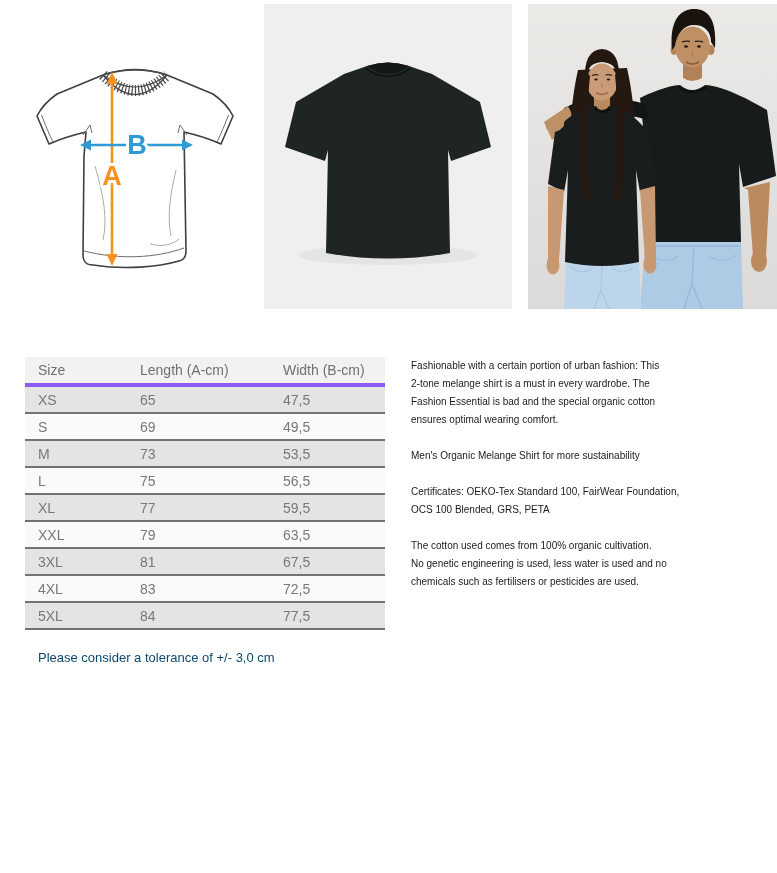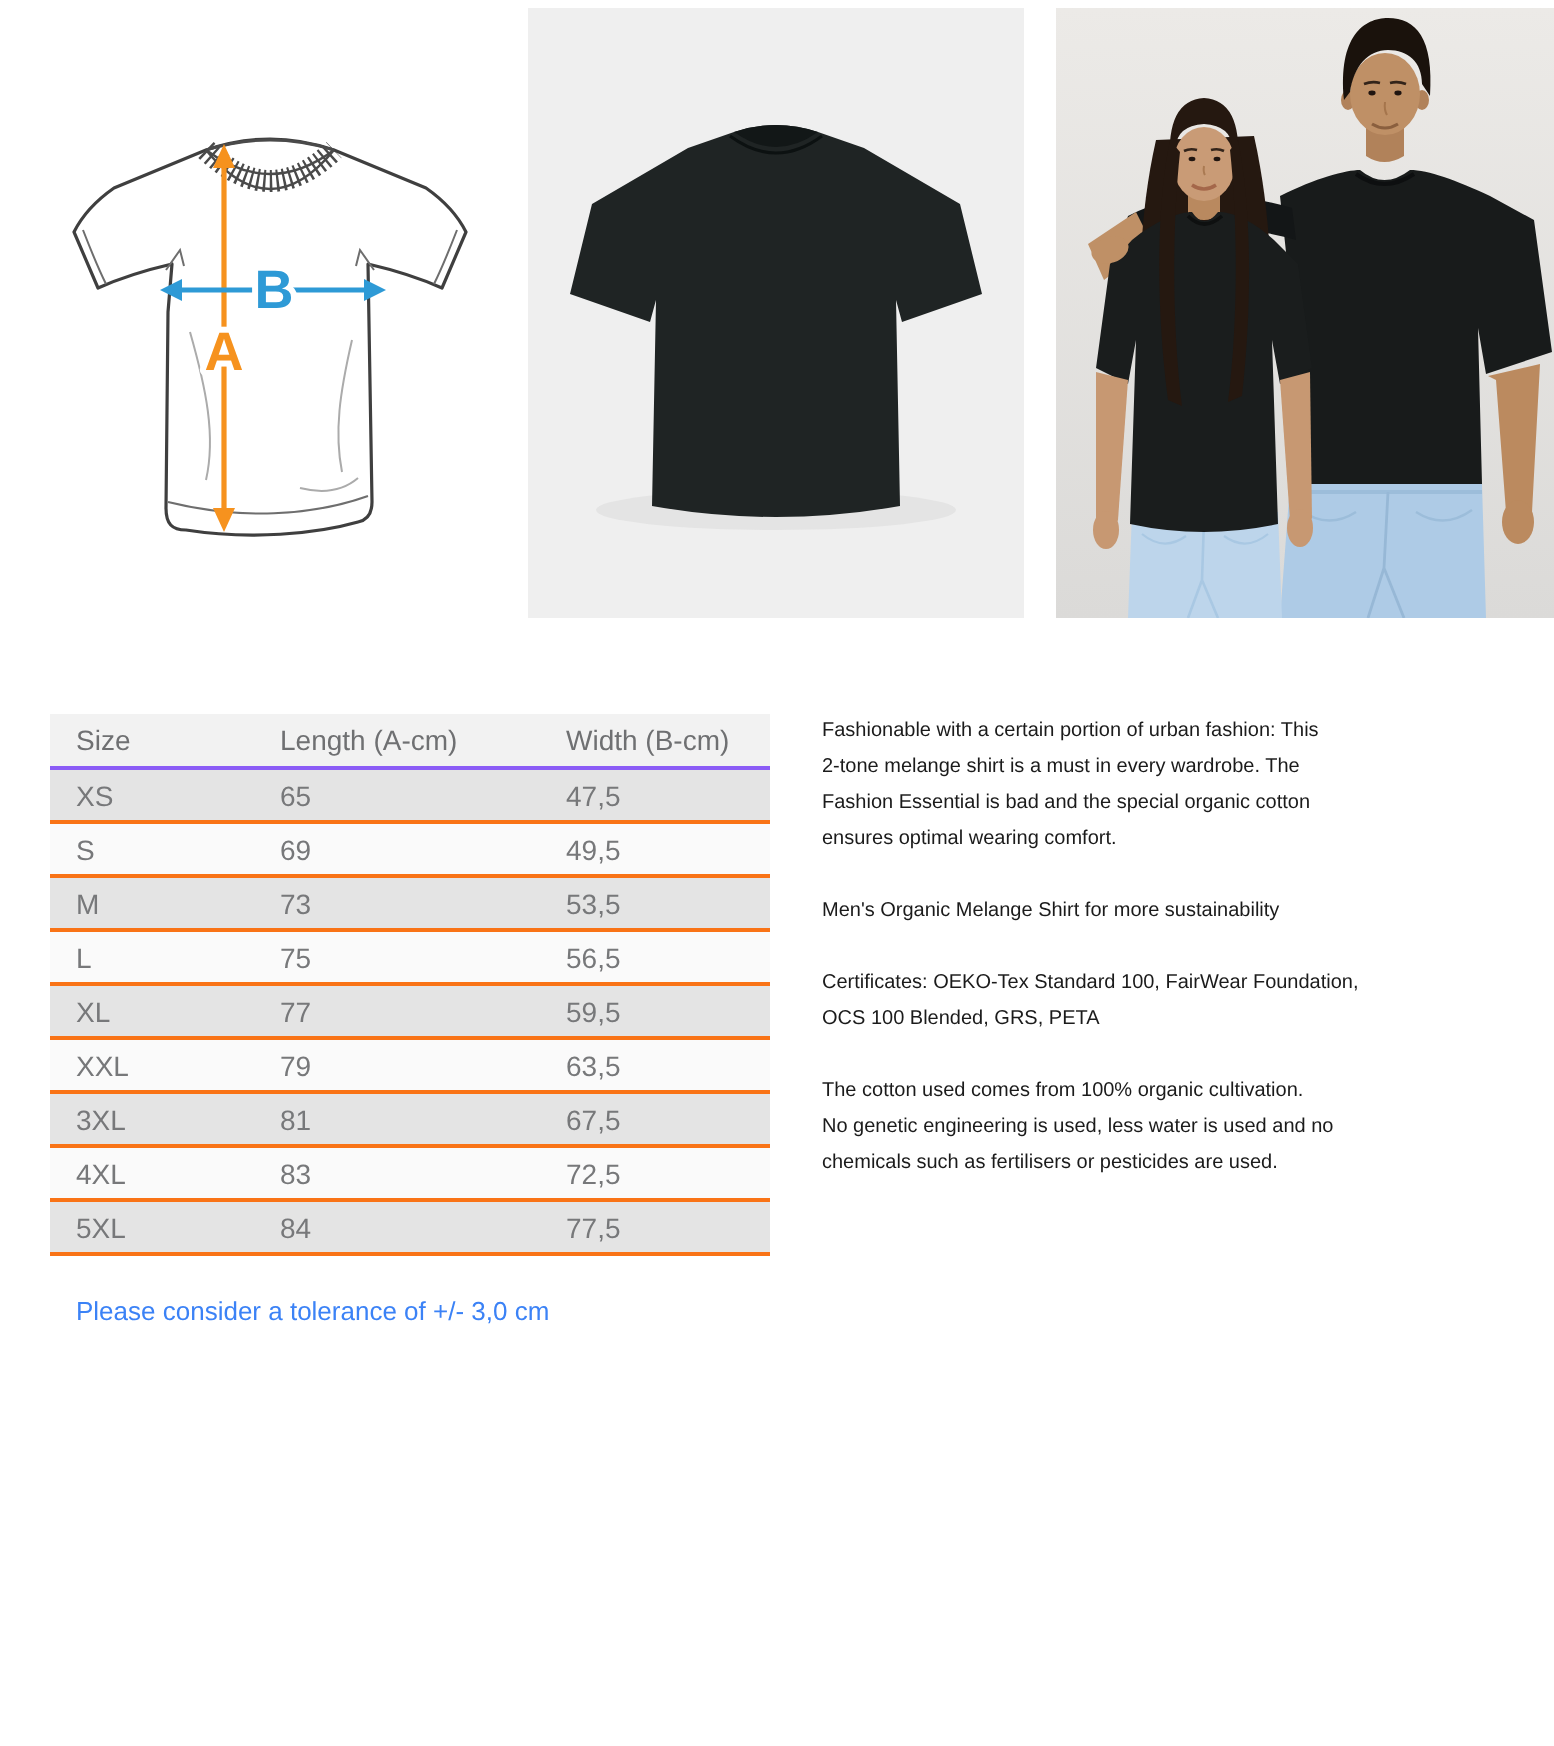--- a/index.html
+++ b/index.html
@@ -20,27 +20,27 @@
   .content{display:flex;margin-top:48px;padding-left:25px;align-items:flex-start;}
   .left-col{width:360px;margin-right:26px;flex:none;}
   .right-col{width:366px;flex:none;}
 
   
   table.size-table{border-collapse:collapse;width:360px;table-layout:fixed;}
   table.size-table col.c1{width:102px;}
   table.size-table col.c2{width:143px;}
   table.size-table col.c3{width:115px;}
   table.size-table th{background:#f2f2f2;font-weight:normal;text-align:left;color:#6f7072;
-    font-size:14px;height:26px;padding:0 0 0 13px;border-bottom:2px solid #8b5cf6;}
+    font-size:14px;height:26px;padding:0 0 0 13px;border-bottom:4px solid #8b5cf6;}
   table.size-table td{color:#77787a;font-size:14px;height:25px;padding:0 0 0 13px;
-    border-bottom:2px solid #f97316;}
+    border-bottom:2px solid #737373;}
   table.size-table tbody tr:nth-child(odd) td{background:#e4e4e4;}
   table.size-table tbody tr:nth-child(even) td{background:#fafafa;}
 
-  .tolerance{margin-top:20px;padding-left:13px;font-size:13px;color:#3b82f6;}
+  .tolerance{margin-top:20px;padding-left:13px;font-size:13px;color:#0c4a6e;}
 
   
   .desc p{margin:0 0 18px 0;font-size:10px;line-height:18px;color:#1b1b1b;white-space:pre;}
 </style>
 </head>
 <body>
 
 <div class="top-row">
 
   <div class="fig fig-diagram">

